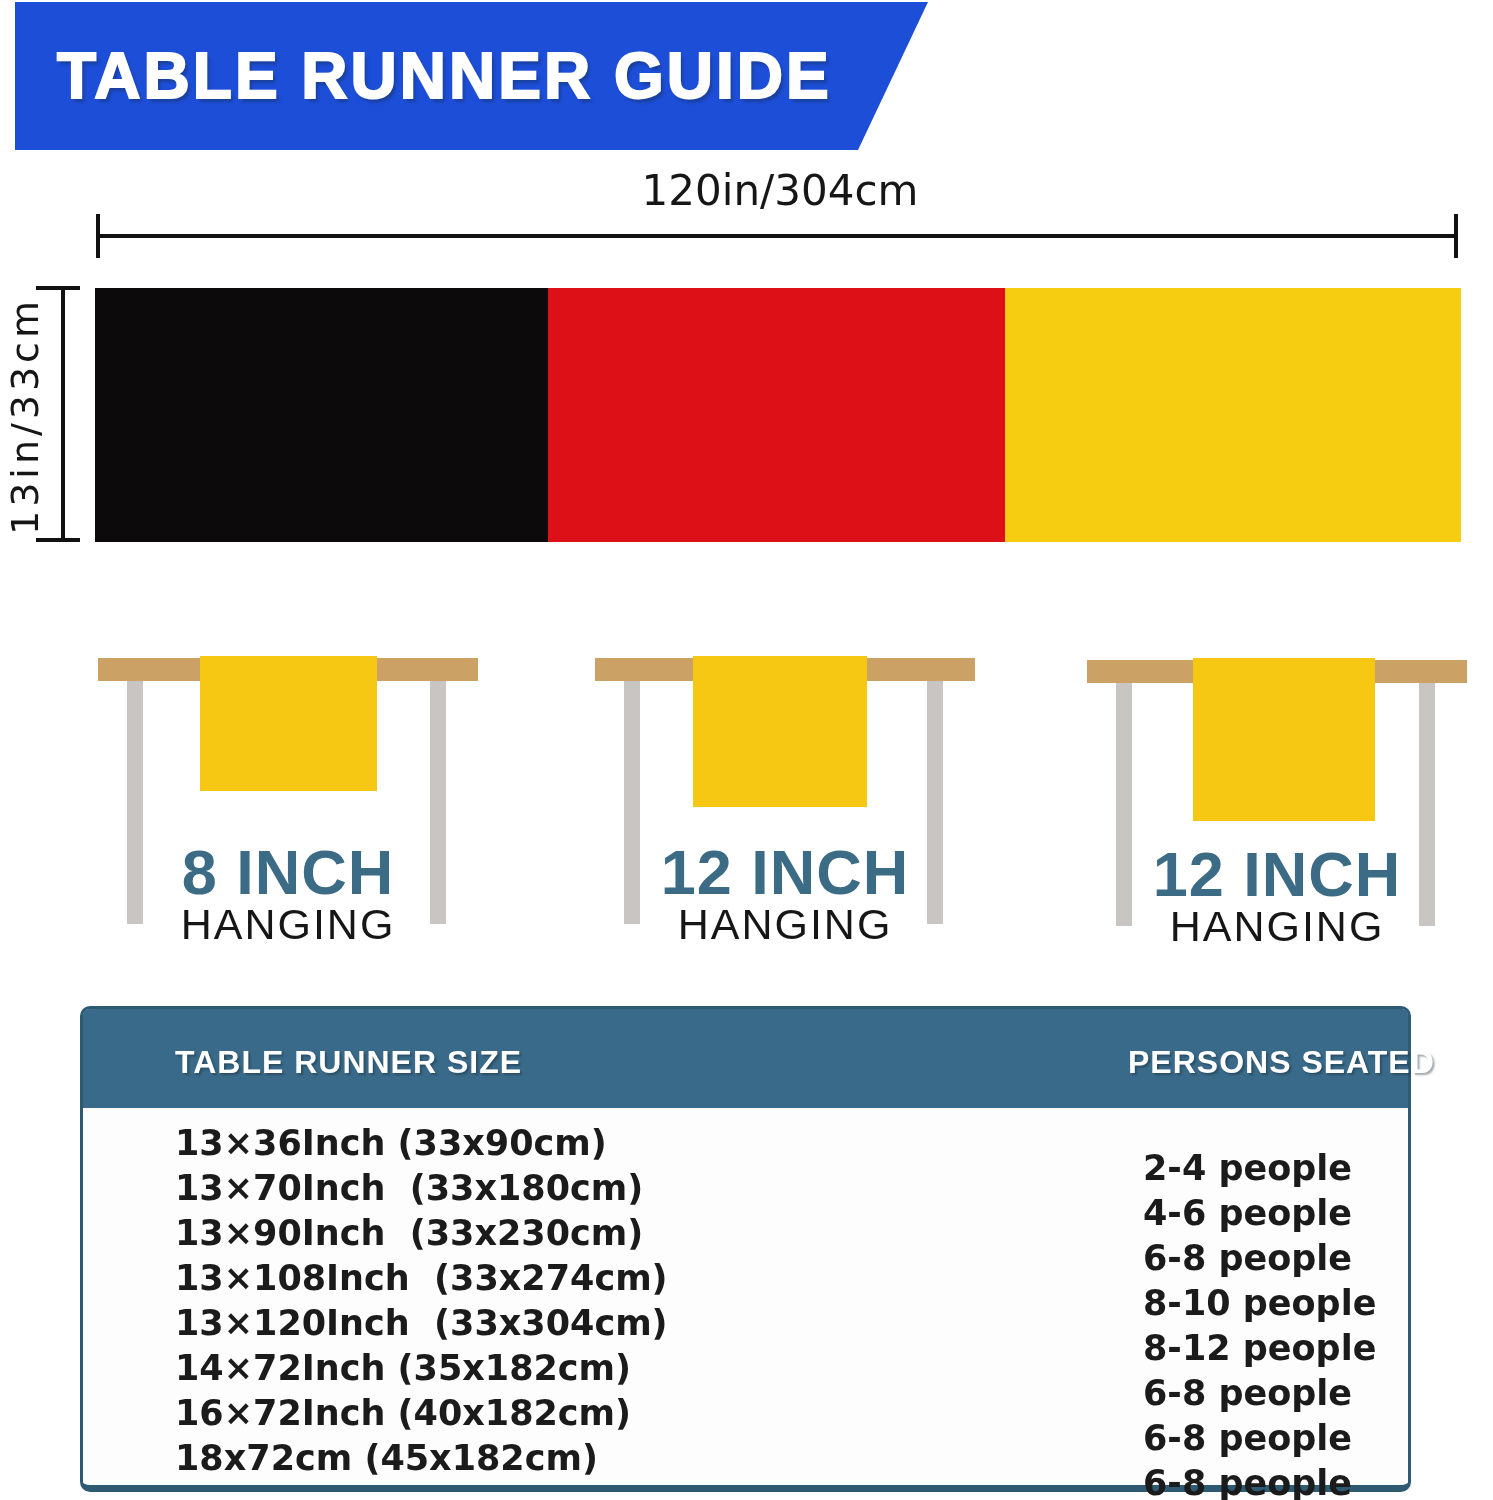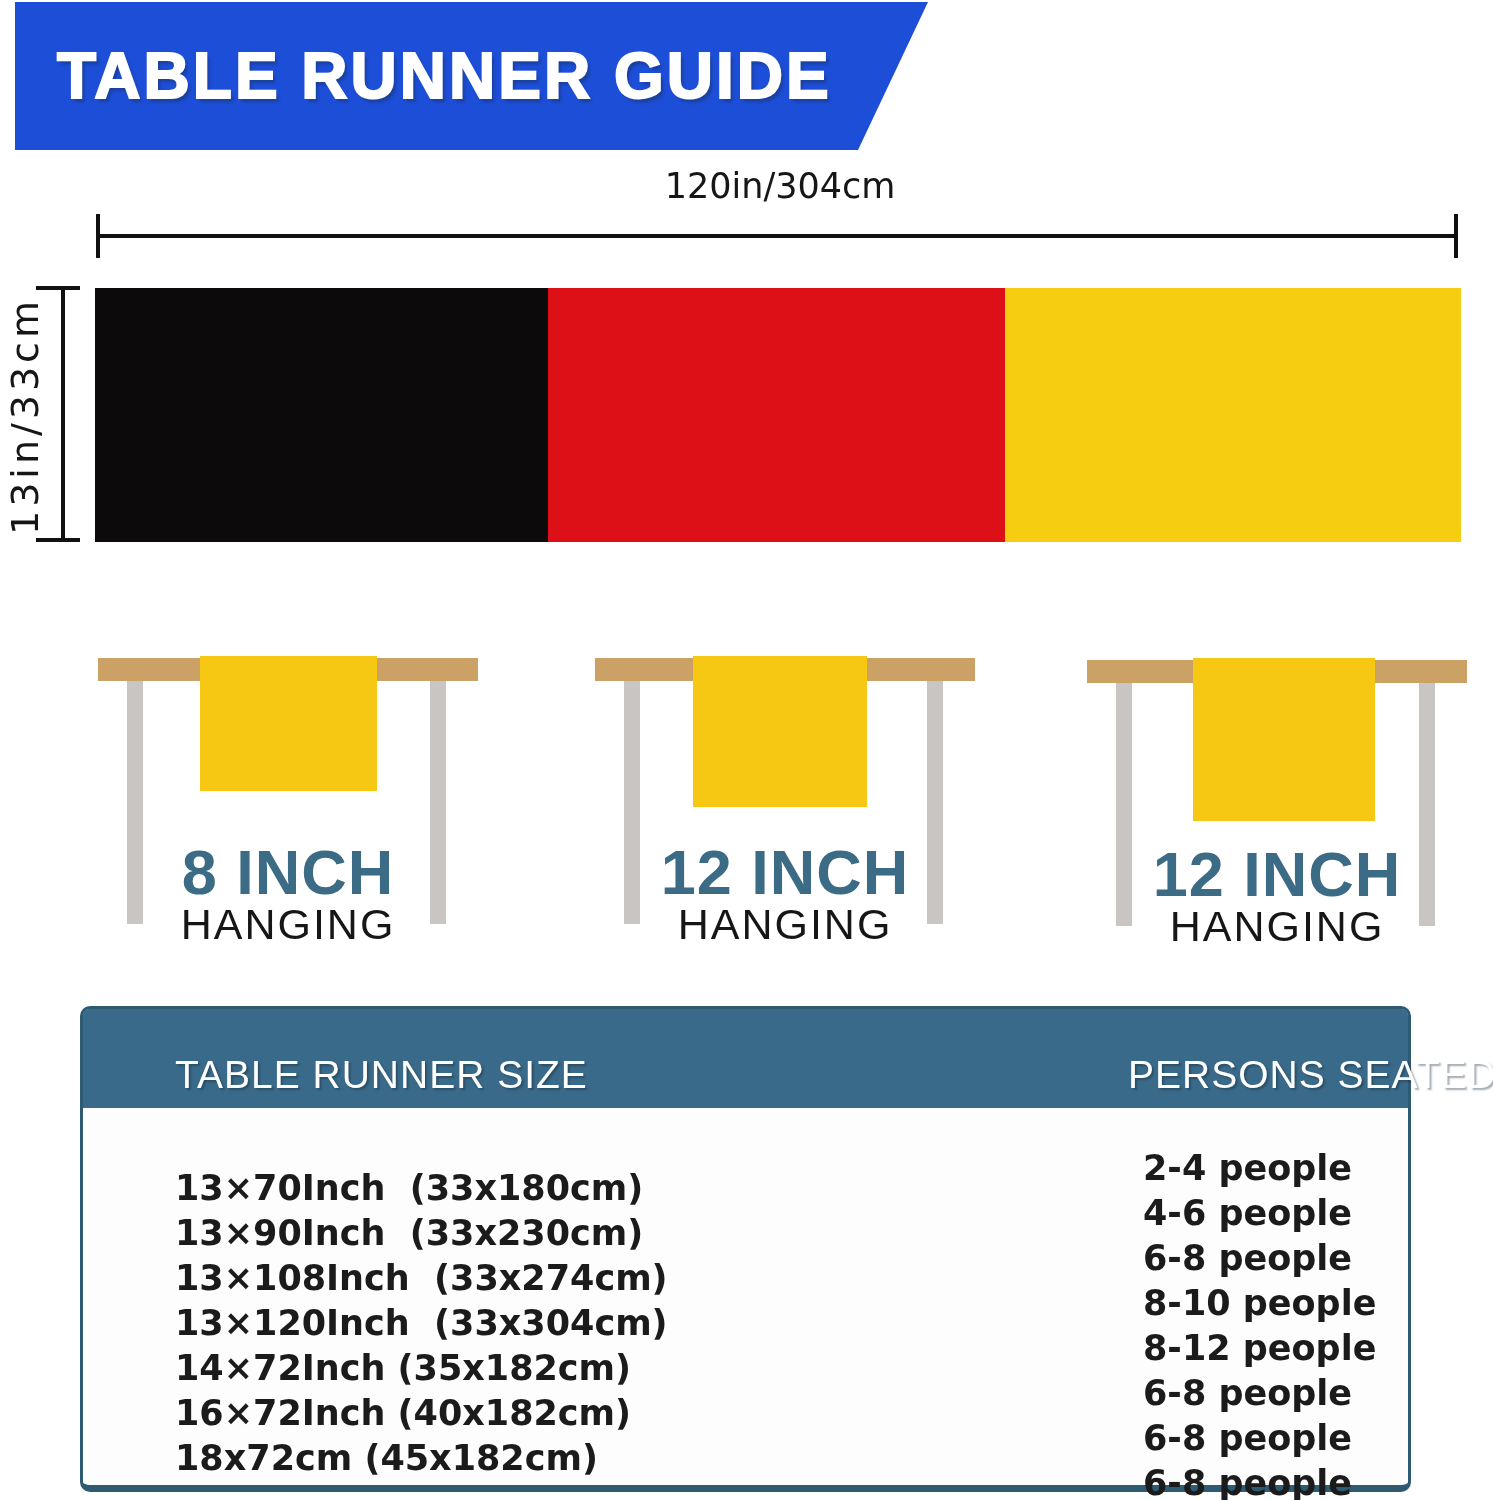--- a/index.html
+++ b/index.html
@@ -17,21 +17,21 @@
     display:block;line-height:148px;padding-left:42px;
     font-size:64px;font-weight:800;letter-spacing:3px;color:#ffffff;
     font-family:"Liberation Sans",sans-serif;
     -webkit-text-stroke:2px #ffffff;
     text-shadow:3px 4px 3px rgba(20,40,55,.35);
     white-space:nowrap;
   }
   
   .dim-top-label{
     position:absolute;left:540px;top:166px;width:480px;text-align:center;
-    font-family:"DejaVu Sans",sans-serif;font-size:35px;color:#161616;
+    font-family:"DejaVu Sans",sans-serif;font-size:42px;color:#161616;
   }
   .dim-h-line{position:absolute;left:98px;top:234px;width:1360px;height:4px;background:#111;}
   .dim-h-tick{position:absolute;top:214px;width:4px;height:44px;background:#111;}
   .dim-h-tick.left{left:96px;}
   .dim-h-tick.right{left:1454px;}
   
   .dim-v-line{position:absolute;left:61px;top:288px;width:4px;height:254px;background:#111;}
   .dim-v-tick{position:absolute;left:36px;width:44px;height:4px;background:#111;}
   .dim-v-tick.top{top:286px;}
   .dim-v-tick.bottom{top:538px;}
@@ -70,22 +70,22 @@
     font-family:"Liberation Sans",sans-serif;
   }
   
   .sizetable{
     position:absolute;left:80px;top:1006px;width:1331px;height:486px;
     box-sizing:border-box;background:#fdfdfd;
     border:3px solid #2e5a72;border-bottom-width:7px;border-radius:10px;
   }
   .thead{position:relative;height:99px;background:#3a6a89;border-radius:6px 6px 0 0;}
   .th{
-    position:absolute;top:16px;line-height:99px;color:#ffffff;
-    font-size:39px;font-weight:400;letter-spacing:1px;white-space:nowrap;
+    position:absolute;top:4px;line-height:99px;color:#ffffff;
+    font-size:32px;font-weight:700;letter-spacing:1px;white-space:nowrap;
     text-shadow:2px 2px 2px rgba(20,40,55,.4);
   }
   .th1{left:92px;}
   .th2{left:1045px;}
   .tbody{position:relative;padding-top:12px;}
   .trow{position:relative;height:45px;}
   .cell{
     position:absolute;top:50%;transform:translateY(-50%);
     font-family:"DejaVu Sans",sans-serif;font-size:35px;font-weight:700;color:#1b1b1b;
     white-space:pre;
@@ -145,20 +145,21 @@
     <div class="hang-label">HANGING</div>
   </div>
 
   <div class="sizetable">
     <div class="thead">
       <div class="th th1">TABLE RUNNER SIZE</div>
       <div class="th th2">PERSONS SEATED</div>
     </div>
     <div class="tbody">
       <div class="trow">
+        <div class="cell c1">13×36Inch (33x90cm)</div>
         <div class="cell c2">2-4 people</div>
       </div>
       <div class="trow">
         <div class="cell c1">13×70Inch  (33x180cm)</div>
         <div class="cell c2">4-6 people</div>
       </div>
       <div class="trow">
         <div class="cell c1">13×90Inch  (33x230cm)</div>
         <div class="cell c2">6-8 people</div>
       </div>

